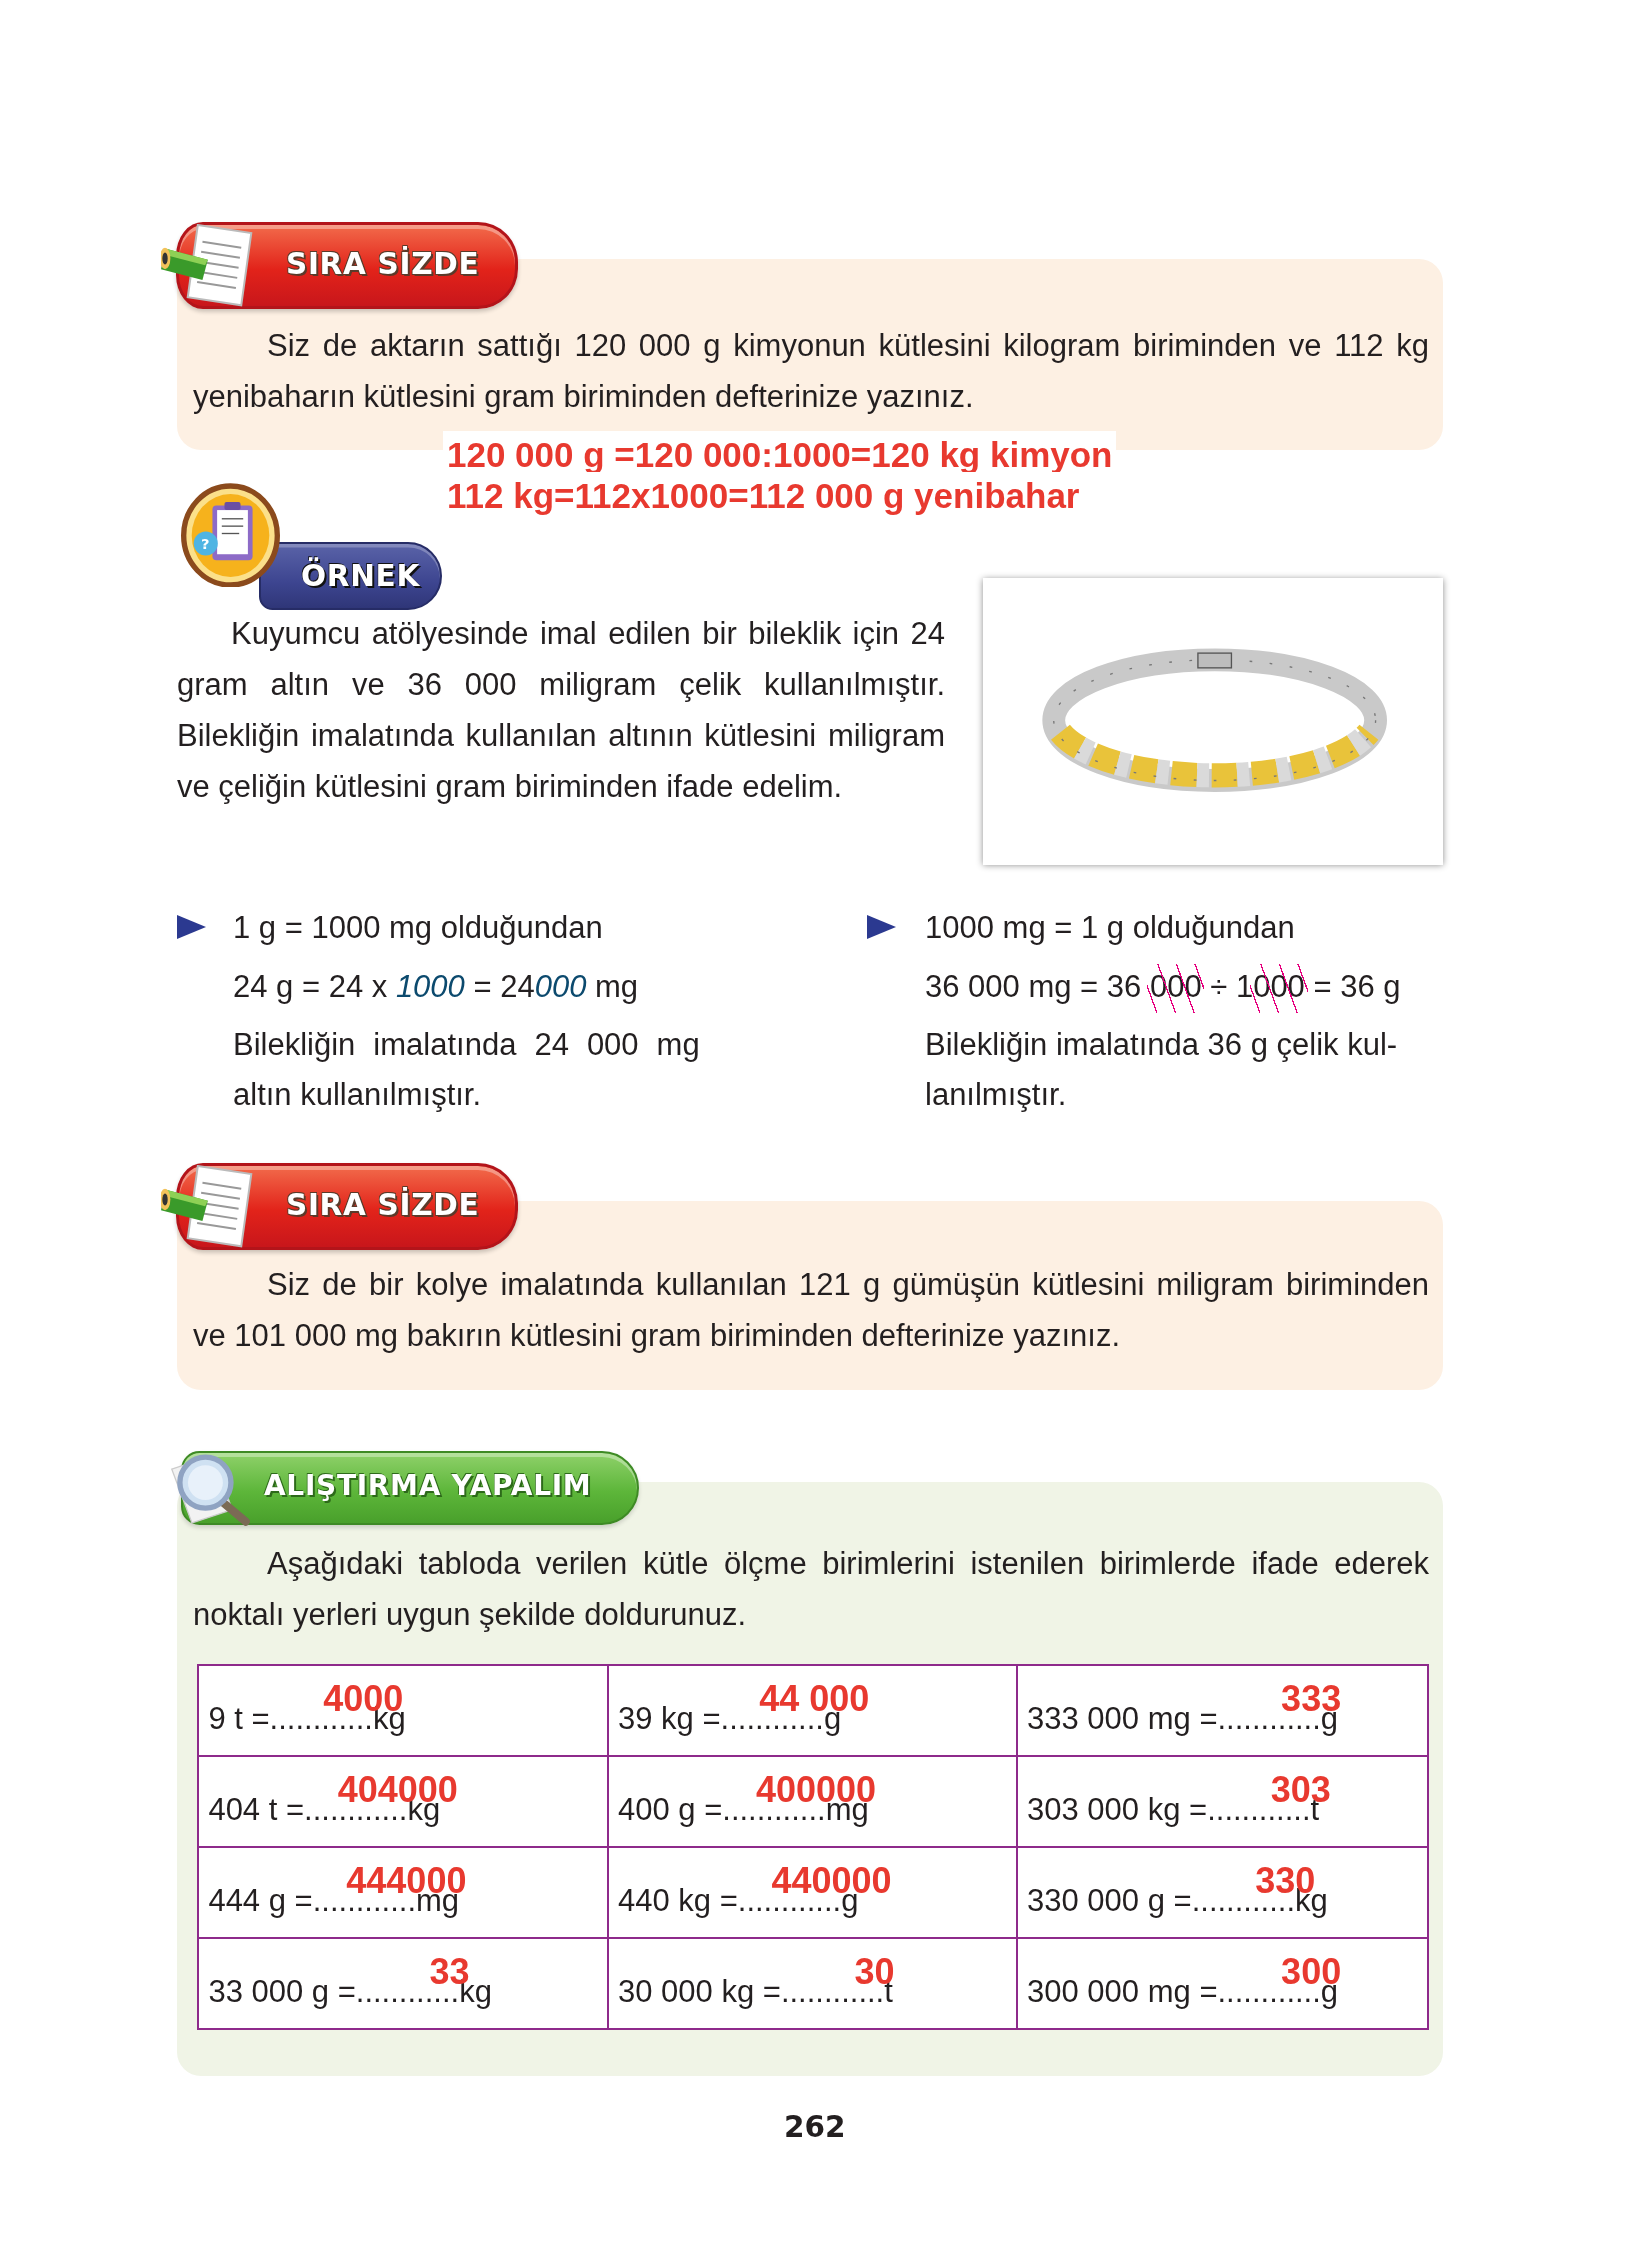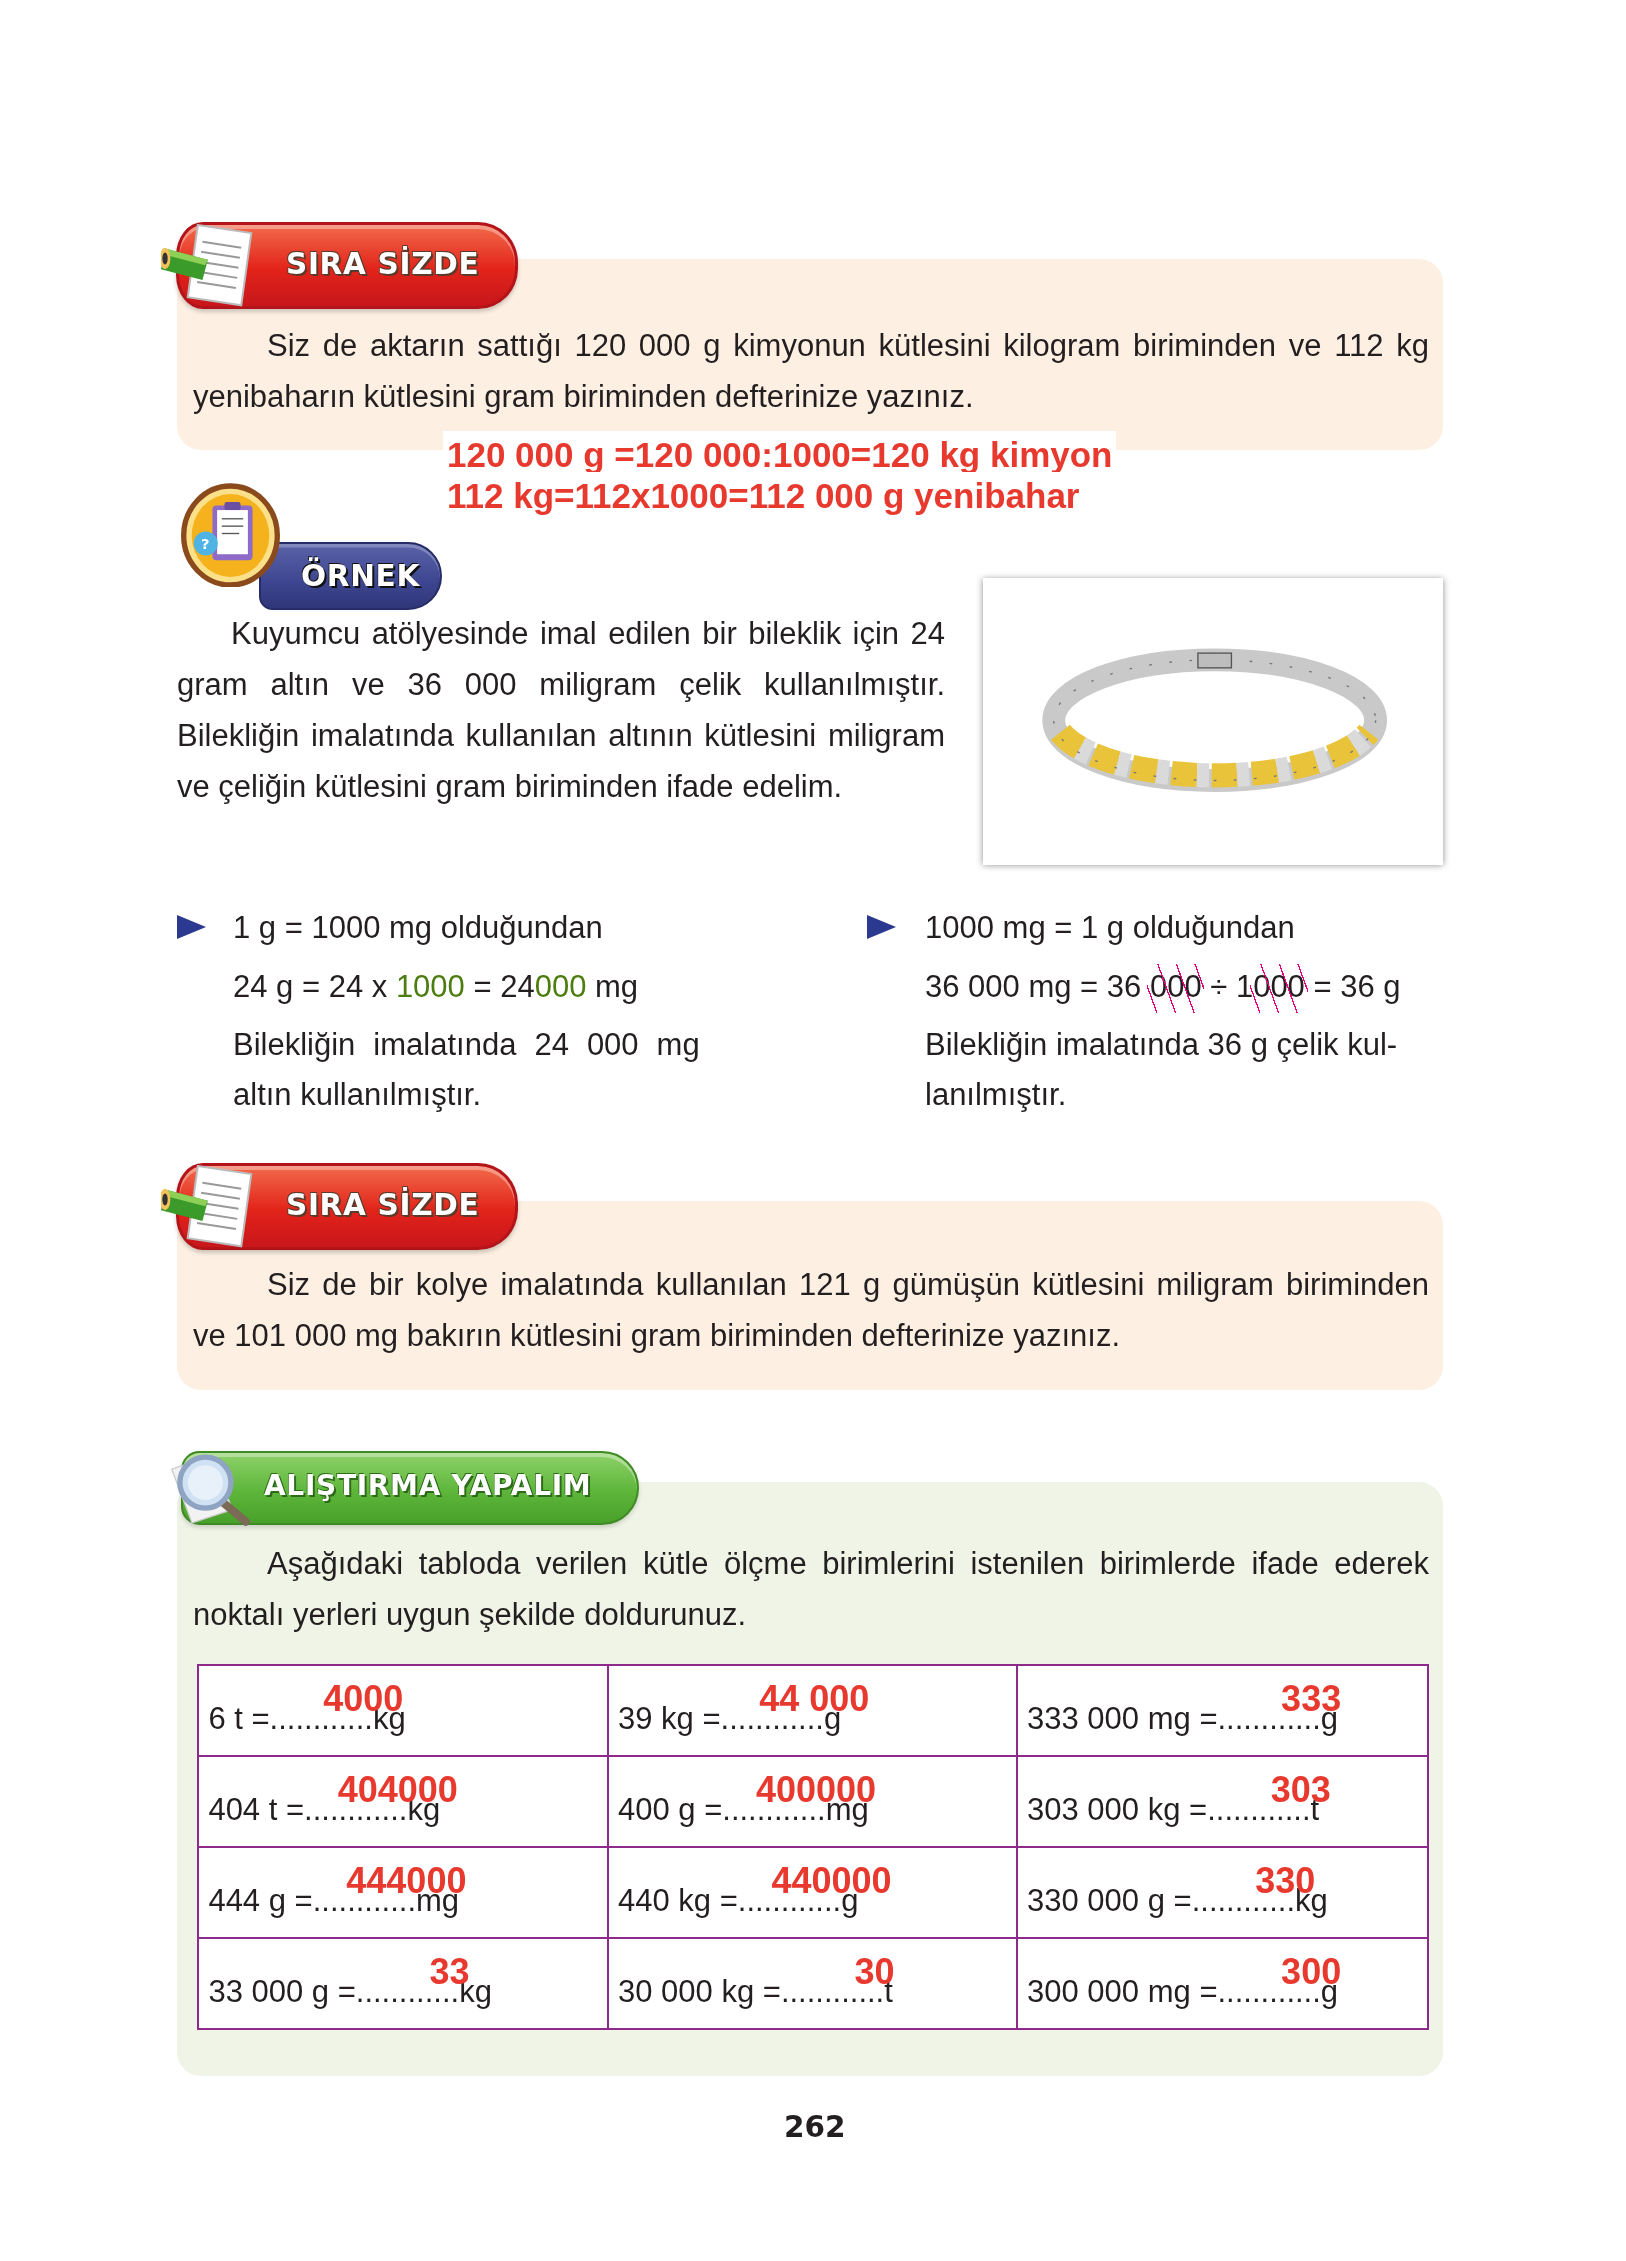--- a/index.html
+++ b/index.html
@@ -35,21 +35,21 @@
   .badge-label {
     position:absolute; font-family:"DejaVu Sans", sans-serif; font-weight:bold;
     color:#ffffff; letter-spacing:0.7px;
     text-shadow: 2px 2px 0 #5a3a2a, -0.7px -0.7px 0 #5a3a2a, 0.7px -0.7px 0 #5a3a2a, -0.7px 0.7px 0 #5a3a2a;
   }
 
   .answer { position:absolute; color:#e8392f; font-weight:bold; font-size:35px; line-height:40px; background:#ffffff; padding:4px 4px; }
 
   .bullet-arrow { position:absolute; width:0; height:0; border-top:12.8px solid transparent; border-bottom:12.8px solid transparent; border-left:29.5px solid #2b3990; }
   .bullet-line { position:absolute; font-size:31px; line-height:38px; white-space:nowrap; }
-  .magenta { color:#4d7c0f; }
+  .magenta { color:#0c4a6e;font-style:italic; }
   .struck { position:relative; display:inline-block; }
   .struck::after {
     content:""; position:absolute; left:-2.7px; right:-2.7px; top:-4px; bottom:-6.7px;
     background:repeating-linear-gradient(70deg, transparent 0 8.7px, #e6007e 8.7px 10px, transparent 10px 17.5px);
   }
 
   table.ex { position:absolute; border-collapse:collapse; background:#ffffff; }
   table.ex td {
     border:2.7px solid #8e2a8b; width:406px; height:89px; padding:0 0 0 9.4px;
     font-size:31px; vertical-align:middle; position:relative;
@@ -175,21 +175,21 @@
     <circle cx="60" cy="50" r="26" fill="#e8f1fa"></circle>
   </svg>
 </div>
 
 <div class="abs body-text indent" style="left:193px; top:1538px; width:1236px;">Aşağıdaki tabloda verilen kütle ölçme birimlerini istenilen birimlerde ifade ederek noktalı yerleri uygun şekilde doldurunuz.</div>
 
 <table class="ex" style="left:197px; top:1664px; width:1232px;">
   <tbody>
     <tr>
       <td><span class="cell">
-            <span>6 t = </span>
+            <span>9 t = </span>
             <span class="dots"><span>............</span><span class="fill">4000</span></span>
             <span> kg</span>
           </span></td>
       <td><span class="cell">
             <span>39 kg = </span>
             <span class="dots"><span>............</span><span class="fill">44 000</span></span>
             <span> g</span>
           </span></td>
       <td><span class="cell">
             <span>333 000 mg = </span>

